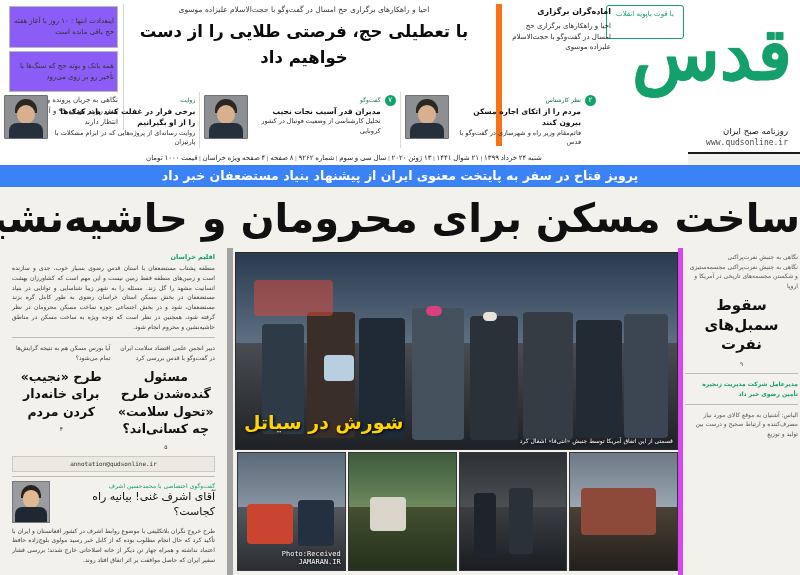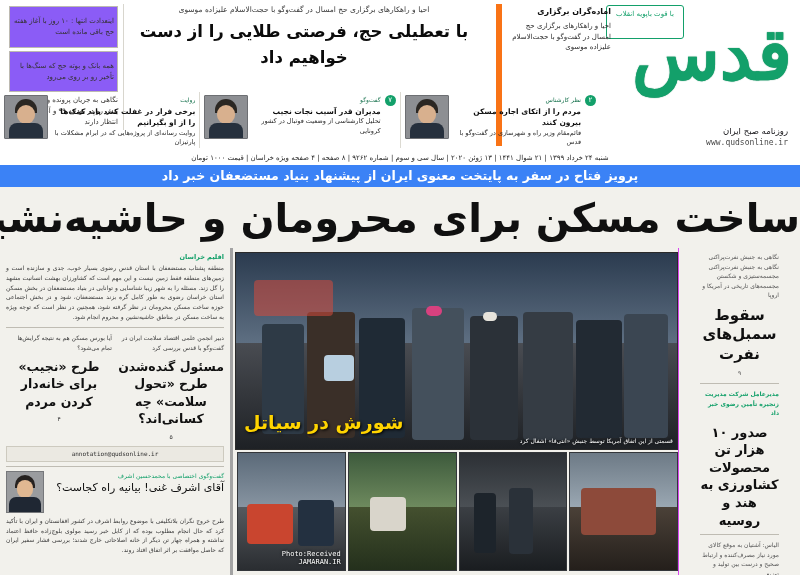--- a/index.html
+++ b/index.html
@@ -91,45 +91,46 @@
   .a-photo .body{position:absolute;left:4px;top:27px;width:34px;height:16px;background:#26303d;border-radius:8px 8px 0 0;}
   .a-txt{flex:1;font-size:6.5px;line-height:1.5;color:#2d2d2d;}
   .a-txt .lbl{color:#136f4a;font-size:6px;margin-bottom:2px;}
   .a-txt .hl{font-size:7.5px;font-weight:bold;color:#111;}
   .num-circ{
     width:11px;height:11px;border-radius:50%;background:#13a06a;color:#fff;
     font-size:7px;line-height:11px;text-align:center;flex:0 0 auto;
   }
   
   .datebar{
-    position:absolute;left:0;top:152px;width:800px;height:13px;
+    position:absolute;left:0;top:152px;width:688px;height:13px;
     background:#ffffff;border-bottom:1px solid #b9b6ad;
     font-size:7px;color:#1f1f1f;text-align:center;line-height:13px;
     letter-spacing:0.2px;
+    font-family:Liberation Serif, serif;
   }
   
   .greenbar{
     position:absolute;left:0;top:165px;width:800px;height:22px;
     background:#3b82f6;color:#ffffff;
     font-size:12.5px;font-weight:bold;line-height:22px;text-align:center;
   }
   
   .bighead{
     position:absolute;left:0;top:189px;width:800px;height:58px;
     font-size:40px;font-weight:bold;color:#101010;
     text-align:center;line-height:58px;letter-spacing:-1px;
     white-space:nowrap;
   }
   
   .body-area{position:absolute;left:0;top:248px;width:800px;height:327px;}
   
   .col-right{
     position:absolute;right:0;top:0;width:122px;height:327px;
-    padding:4px 21px;box-sizing:border-box;
-    border-left:1px solid #d946ef;
+    padding:4px 2px;box-sizing:border-box;
+    border-left:5px solid #d946ef;
     font-size:6.5px;color:#2e2e2e;line-height:1.6;
   }
   .col-right .sm{font-size:6px;color:#555;}
   .col-right .bighl{
     font-size:15px;font-weight:bold;color:#101010;line-height:1.3;margin:6px 0 4px;
     text-align:center;
   }
   .col-right .hl2{
     font-size:13px;font-weight:bold;color:#101010;line-height:1.35;margin:6px 0 3px;
     text-align:center;
@@ -162,22 +163,22 @@
     position:absolute;left:2px;bottom:2px;font-size:5px;color:#fff;text-shadow:0 0 2px #000;
   }
   .photo-credit{
     position:absolute;right:4px;bottom:3px;
     font-size:7px;color:#ffffff;font-family:"DejaVu Sans Mono",monospace;direction:ltr;
     text-shadow:0 0 3px #000;line-height:1.25;
   }
   
   .col-left{
     position:absolute;left:0;top:0;width:233px;height:327px;
-    padding:4px 6px;box-sizing:border-box;
-    border-right:3px solid #a3a3a3;
+    padding:4px 12px;box-sizing:border-box;
+    border-right:6px solid #a3a3a3;
     font-size:6.5px;color:#2b2b2b;line-height:1.65;
   }
   .col-left .lead{font-size:6px;color:#3a3a3a;text-align:justify;}
   .col-left .secthead{
     font-size:12.5px;font-weight:bold;color:#101010;line-height:1.4;text-align:center;margin:5px 0 4px;
   }
   .col-left .grn{color:#13a06a;font-weight:bold;font-size:6.5px;}
   .col-left .rule{height:1px;background:#bfbcb3;margin:5px 0;}
   .two-col{display:flex;flex-direction:row;gap:6px;}
   .two-col > div{flex:1;}
@@ -287,21 +288,20 @@
 
   <div class="body-area">
 
     <div class="col-right">
       <div class="sm">نگاهی به جنبش نفرت‌پراکنی</div>
       <div class="sm">نگاهی به جنبش نفرت‌پراکنی مجسمه‌ستیزی و شکستن مجسمه‌های تاریخی در آمریکا و اروپا</div>
       <div class="bighl">سقوط سمبل‌های نفرت</div>
       <div class="sm" style="text-align:center">۹</div>
       <div class="rule"></div>
       <div class="grnlbl">مدیرعامل شرکت مدیریت زنجیره تأمین رضوی خبر داد</div>
-      <div class="hl2">صدور ۱۰ هزار تن محصولات کشاورزی به هند و روسیه</div>
       <div class="rule"></div>
       <div class="sm">الیاس: آشتیان به موقع کالای مورد نیاز مصرف‌کننده و ارتباط صحیح و درست بین تولید و توزیع</div>
     </div>
 
     <div class="col-center">
 
       <div class="photo-main">
         <div class="sky" style="background:linear-gradient(#2b3b4f,#5e6f82);"></div>
         <div class="ground" style="background:linear-gradient(#494c52,#1e2125);"></div>
 

